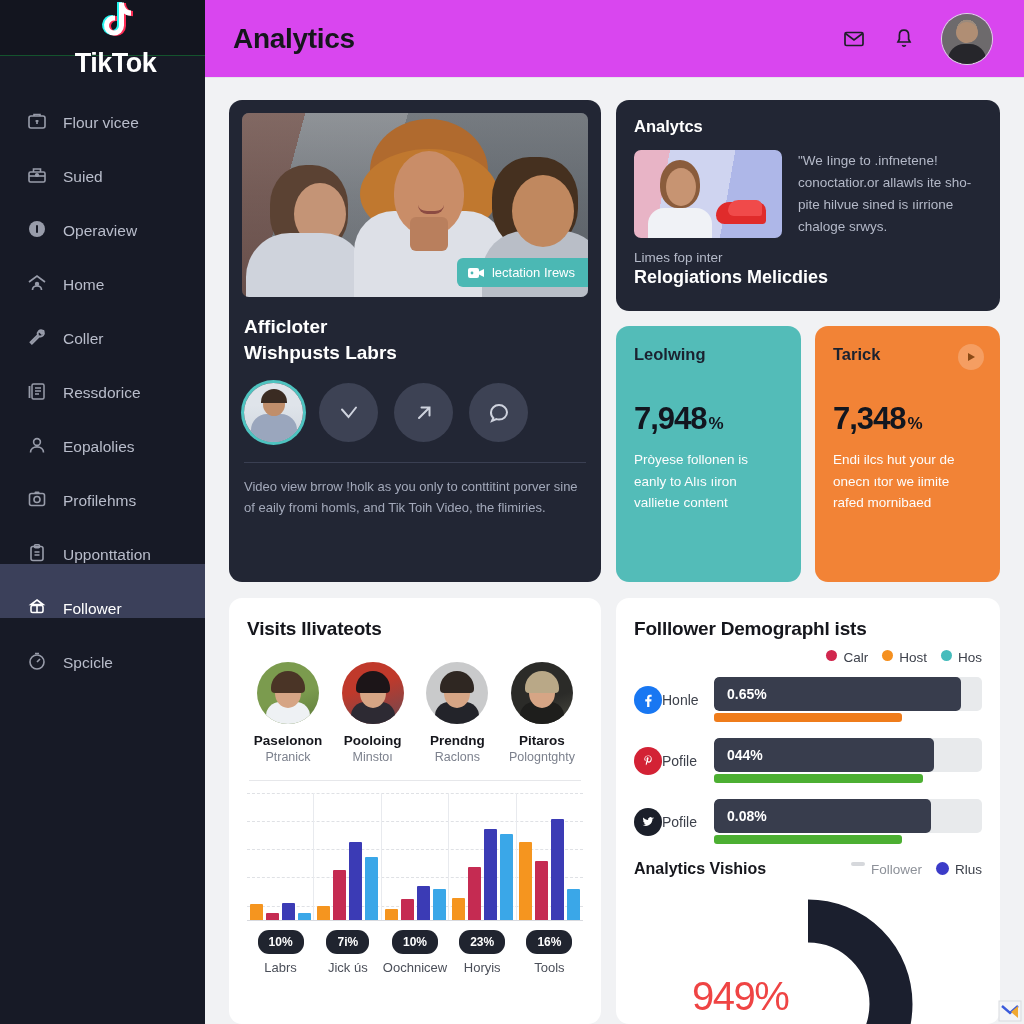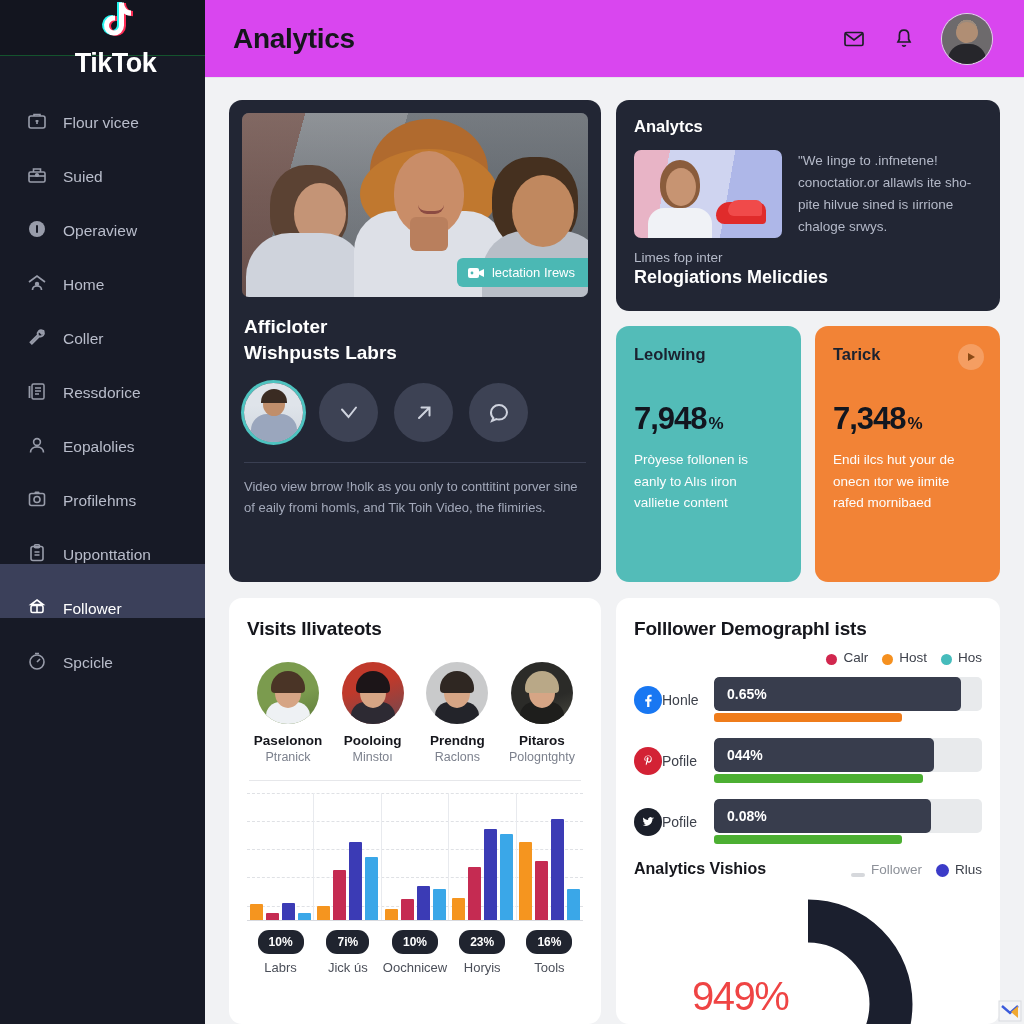--- a/index.html
+++ b/index.html
@@ -216,21 +216,21 @@
   .xlabels { position:absolute; left:0; right:0; bottom:-30px; display:flex; }
   .xlab { flex:1; text-align:center; }
   .pill {
     display:inline-block; background:#20242f; color:#fff;
     font-size:12px; font-weight:bold; padding:5px 11px; border-radius:11px;
   }
   .xname { display:block; font-size:13px; color:#4b4f59; margin-top:6px; }
 
   
   .demo-legend { display:flex; gap:14px; justify-content:flex-end; margin-top:10px; }
-  .lg { display:flex; align-items:flex-end; gap:6px; font-size:13.5px; color:#3d414b; }
+  .lg { display:flex; align-items:flex-start; gap:6px; font-size:13.5px; color:#3d414b; }
   .dot { width:11px;height:11px;border-radius:50%; display:block; }
   .demo-rows { margin-top:12px; }
   .drow { display:flex; align-items:center; margin-bottom:16px; }
   .d-ico { width:28px;height:28px;border-radius:50%; flex:0 0 28px; display:flex; align-items:center; justify-content:center; }
   .d-name { font-size:14px; color:#3d414b; width:52px; flex:0 0 52px; }
   .d-bars { flex:1; position:relative; }
   .d-track { height:34px; background:#e8eaec; border-radius:5px; overflow:hidden; }
   .d-fill {
     height:34px; background:#383d4d; border-radius:5px;
     display:flex; align-items:center; padding-left:13px;

